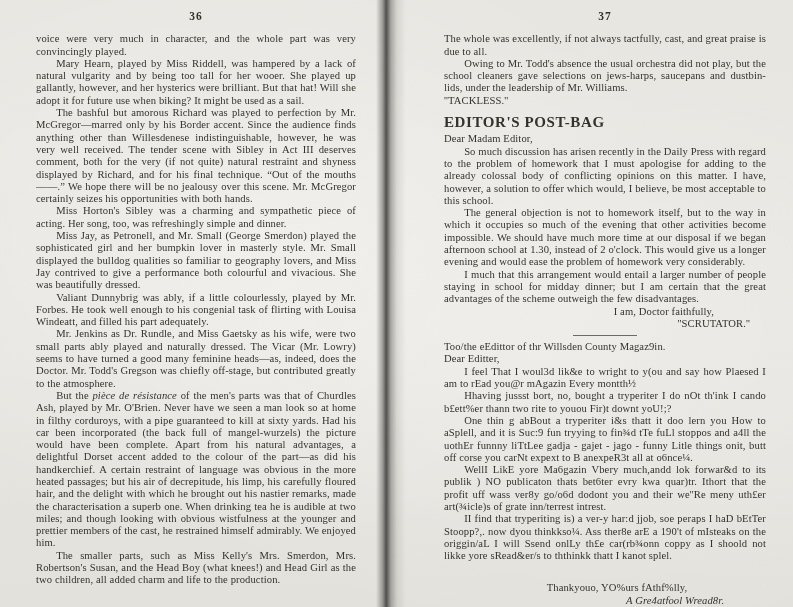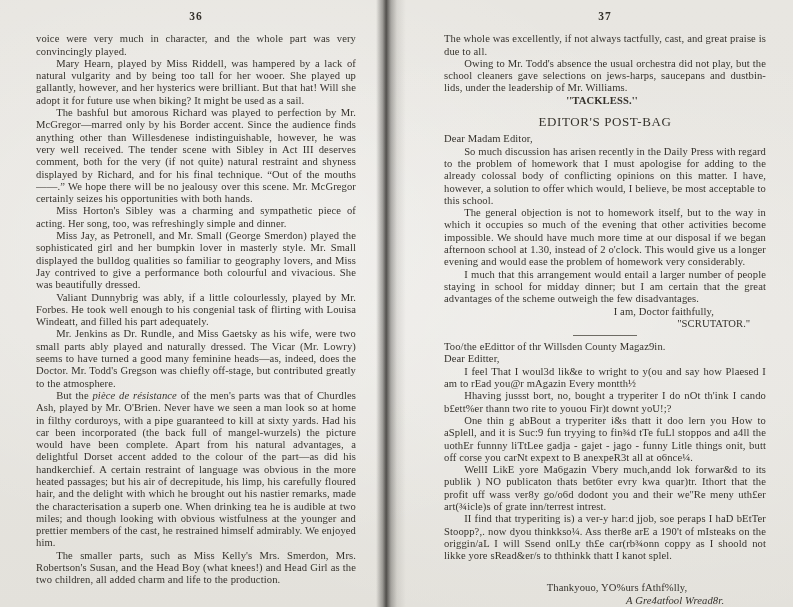--- a/index.html
+++ b/index.html
@@ -47,26 +47,26 @@
     font-size: 11.5px;
     letter-spacing: 1px;
     margin-bottom: 11px;
   }
   p {
     margin: 0;
     text-align: justify;
     text-indent: 1.9em;
   }
   p.noindent { text-indent: 0; }
-  .sig-right   { text-align: center; padding-right: 6px; font-weight: bold; }
+  .sig-right   { text-align: left; padding-right: 6px; }
   .postbag-heading {
     margin: 9px 0 5px 0;
-    text-align: center;
-    font-weight: normal;
-    font-size: 13px;
+    text-align: left;
+    font-weight: bold;
+    font-size: 15px;
     letter-spacing: 0.6px;
   }
   .closing-faithfully { text-align: right; padding-right: 52px; }
   .closing-scrutator  { text-align: right; padding-right: 16px; }
   .rule {
     width: 64px;
     margin: 5px auto 5px auto;
     border: 0;
     border-top: 1px solid #6e6b64;
     height: 0;

